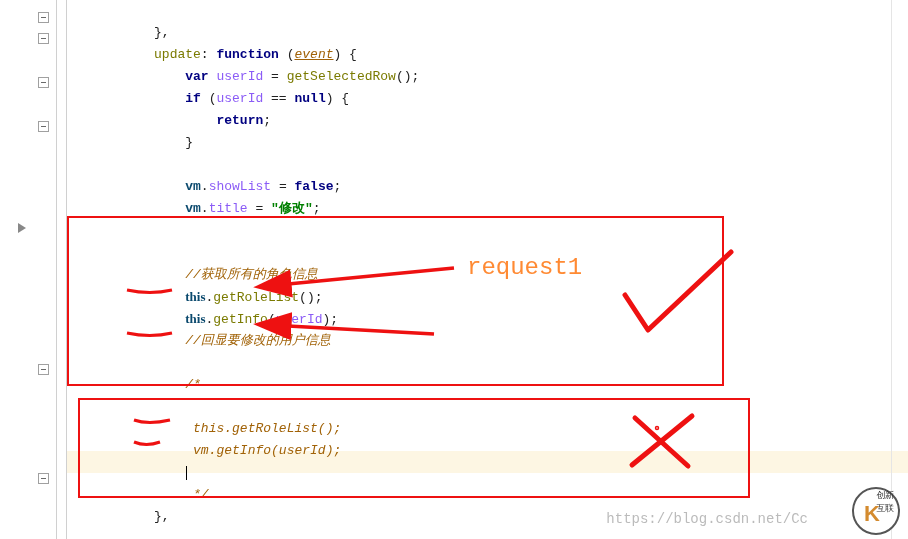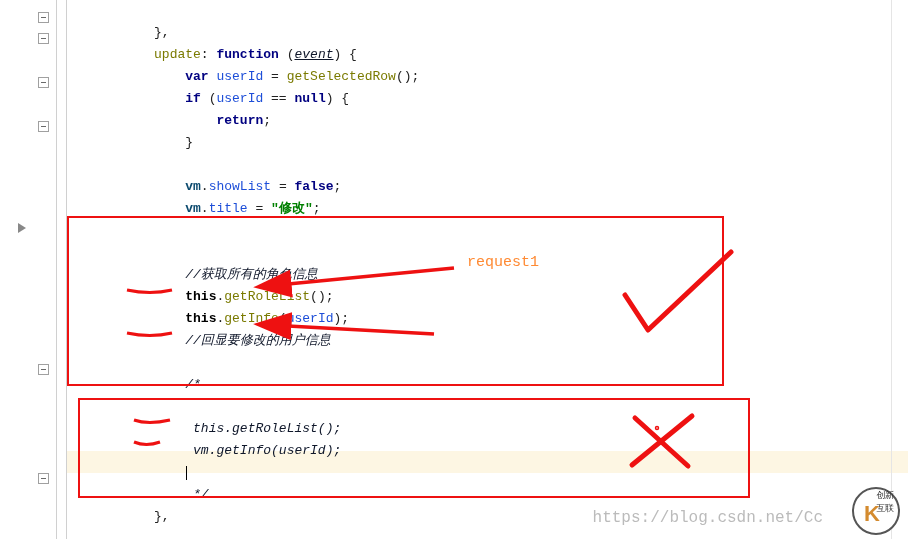--- a/index.html
+++ b/index.html
@@ -18,42 +18,42 @@
   
   .editor { position:absolute; left:76px; top:0; width:820px; }
   .cline { position:relative; height:22px; line-height:22px; white-space:pre; }
 
   
   .hl-row { position:absolute; left:0; width:908px; height:22px; background:#fdf6e3; z-index:0; }
   .hl-g   { position:absolute; left:0; width:908px; height:10px; background:#bce3c0; z-index:0; }
 
   
   .kw { color:#000080; font-weight:bold;text-align:center; }
-  .kw-oc { color:#000000; font-weight:bold; }
+  .kw-oc { color:#0c4a6e; font-weight:bold;font-family:Liberation Serif, serif; }
   .ref { color:#0c4a6e; font-weight:bold; }
   .str { color:#008000; font-weight:bold; }
   .fn  { color:#7a7a00;text-align:right; }
-  .id  { color:#1d4ed8; }
-  .cmt { color:#0f172a; font-style:italic; }
+  .id  { color:#8b5cf6; }
+  .cmt { color:#a16207; font-style:italic; }
   .underl { text-decoration:underline; }
   .plain { color:#222; }
 
   
-  .annot { position:absolute; color:#ff8a33; font-size:15px; font-family:"Courier New",monospace; z-index:5; }
+  .annot { position:absolute; color:#ff8a33; font-size:24px; font-family:"Courier New",monospace; z-index:5; }
 
   svg.overlay { position:absolute; left:0; top:0; width:908px; height:539px; pointer-events:none; z-index:4; }
 
   
   .redbox { position:absolute; border:2px solid #e11; z-index:3; }
 
   
   .caret { display:inline-block; width:0; height:14px; border-left:1.4px solid #000; margin-left:1px; vertical-align:middle; }
 
   
-  .bottom-url { position:absolute; right:85px; bottom:12px; color:#bbb; font-size:16px; z-index:1; }
+  .bottom-url { position:absolute; right:100px; bottom:12px; color:#bbb; font-size:14px; z-index:1; }
   .logo-wrap { position:absolute; right:8px; bottom:4px; z-index:6; }
   .logo-wrap .ring { width:48px; height:48px; border:2px solid #555; border-radius:50%; position:relative; background:#fff; }
   .logo-arc { position:absolute; font-size:9px; color:#333; top:2px; left:6px; right:6px; text-align:center; letter-spacing:-0.5px;margin-left:18px; }
   .logo-k { position:absolute; top:12px; left:10px; font-weight:bold; font-size:22px; color:#d48b2f; font-family:Arial,sans-serif; }
 
   .tri { position:absolute; width:0; height:0; border-top:5px solid transparent; border-bottom:5px solid transparent; border-left:8px solid #888; z-index:2; }
 
   .right-edge { position:absolute; top:0; right:16px; width:0; height:539px; border-left:1px solid #e5e5e5; }
 </style>
 </head>

